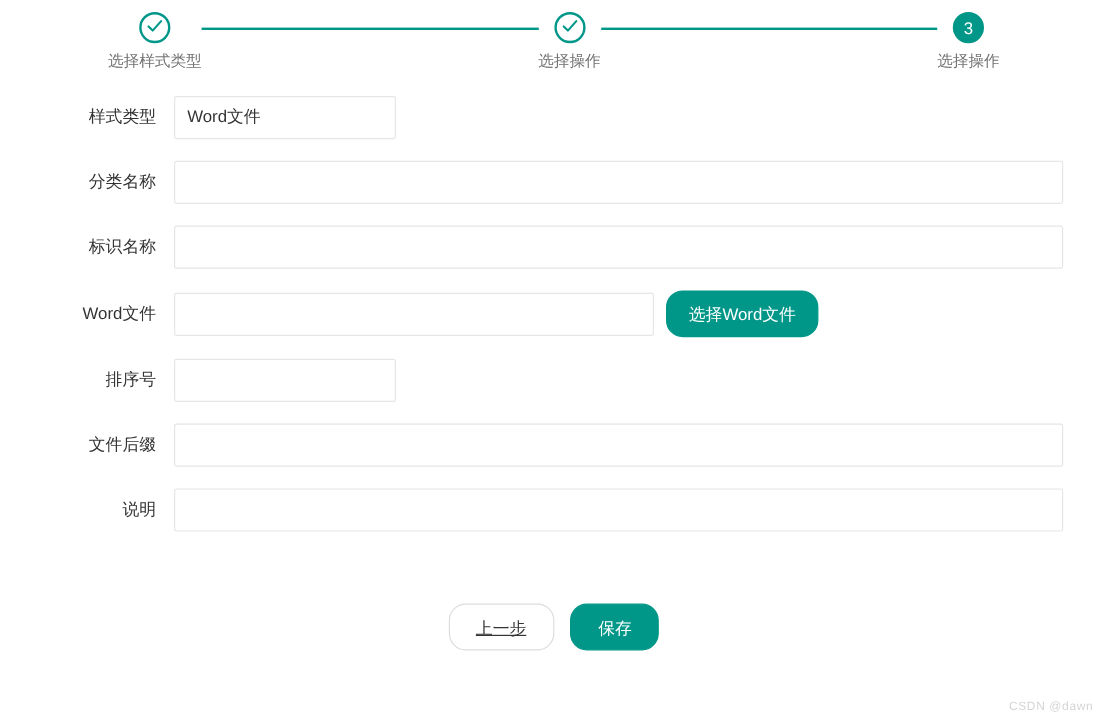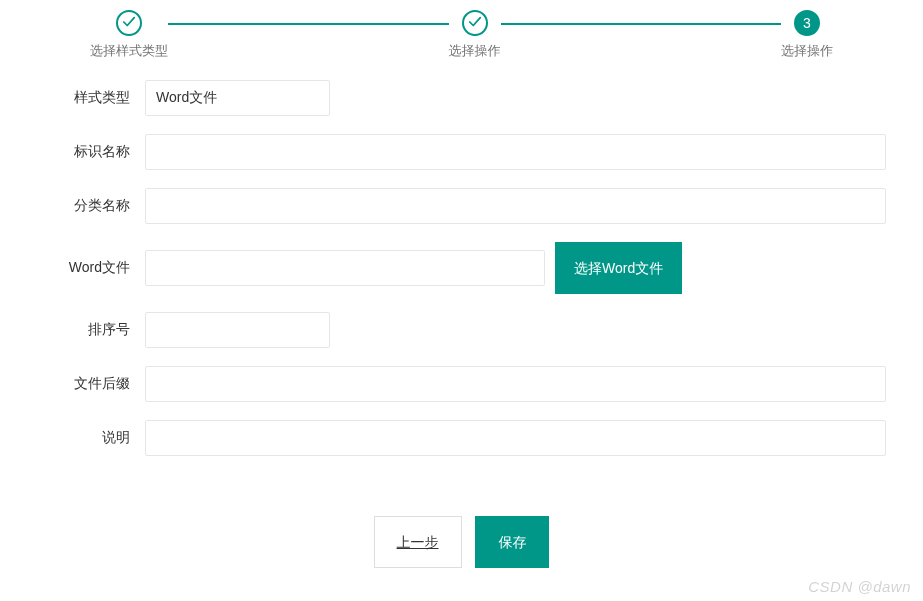--- a/index.html
+++ b/index.html
@@ -14,29 +14,29 @@
     
     .check-icon svg { width: 14px; height: 14px; }
     
     .form { padding: 20px 37px 0 50px; }
     .form-row { display: flex; align-items: center; margin-bottom: 18px; }
     .form-label { width: 95px; text-align: right; padding-right: 15px; font-size: 14px; color: #333; }
     .form-control { flex: 1; }
     .input { width: 100%; height: 36px; border: 1px solid #e6e6e6; border-radius: 2px; padding: 0 10px; font-size: 14px; color: #333; outline: none; }
     .input.short { width: 185px; }
     .input.medium { width: 400px; }
-    .btn { display: inline-block; height: 52px; line-height: 36px; padding: 0 18px; border-radius: 0; font-size: 14px; cursor: pointer; border: 1px solid transparent; }
+    .btn { display: inline-block; height: 39px; line-height: 36px; padding: 0 18px; border-radius: 14px; font-size: 14px; cursor: pointer; border: 1px solid transparent; }
     .btn-primary { background: #009688; color: #fff; border-color: #009688; }
     .btn-default { background: #fff; color: #333; border: 1px solid #ddd; text-decoration: underline; }
     .file-row .form-control { display: flex; align-items: center; gap: 10px; }
     
     .actions { text-align: center; margin-top: 60px; }
     .actions .btn { margin: 0 5px; padding: 0 22px; }
     
-    .watermark { position: absolute; bottom: 6px; right: 12px; color: rgba(0,0,0,0.18); font-size: 15px; font-style: italic; letter-spacing: 0.5px; }
+    .watermark { position: absolute; bottom: 6px; right: 12px; color: rgba(0,0,0,0.18); font-size: 10px; letter-spacing: 0.5px; }
   </style>
 </head>
 <body>
 
 <div class="steps">
   <div class="step">
     <div class="step-circle">
       <span class="check-icon">
         <svg viewBox="0 0 16 16">
             <path d="M2 8 L6 12 L14 3" stroke="#009688" stroke-width="2" fill="none" stroke-linecap="round" stroke-linejoin="round"></path>
@@ -68,28 +68,28 @@
 <div class="form">
 
   <div class="form-row">
     <div class="form-label">样式类型</div>
     <div class="form-control">
       <input class="input short" value="Word文件" style="">
     </div>
   </div>
 
   <div class="form-row">
-    <div class="form-label">标识名称</div>
+    <div class="form-label">分类名称</div>
     <div class="form-control">
       <input class="input" value="" style="">
     </div>
   </div>
 
   <div class="form-row">
-    <div class="form-label">分类名称</div>
+    <div class="form-label">标识名称</div>
     <div class="form-control">
       <input class="input" value="" style="">
     </div>
   </div>
 
   <div class="form-row file-row">
     <div class="form-label">Word文件</div>
     <div class="form-control">
       <input class="input medium" value="" style="">
       <button class="btn btn-primary">选择Word文件</button>

